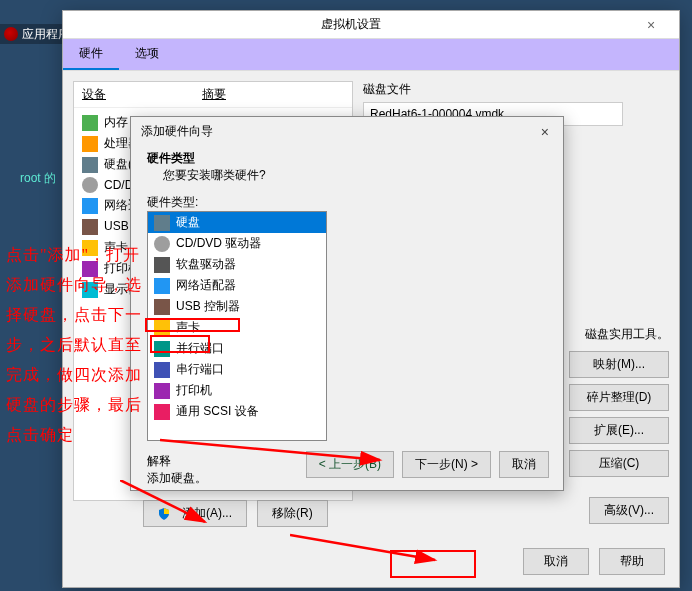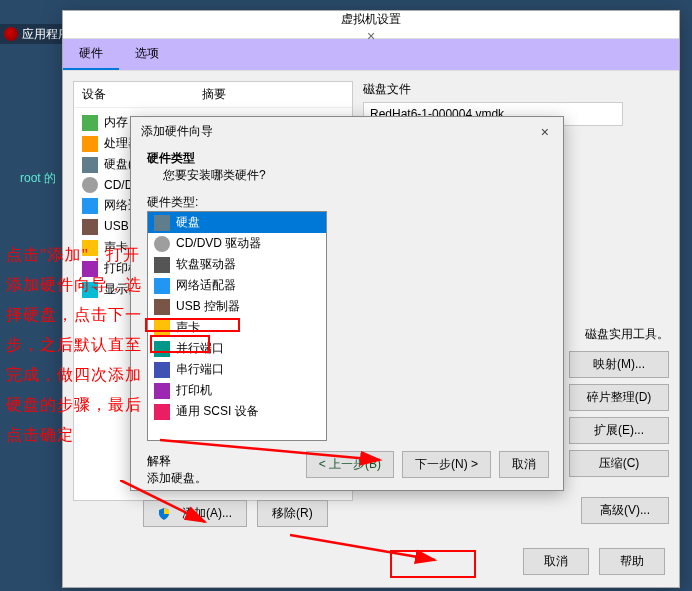--- a/index.html
+++ b/index.html
@@ -1,45 +1,45 @@
 <!DOCTYPE html>
 <html><head>
 <meta charset="utf-8">
 <style>
 * { box-sizing: border-box; margin: 0; padding: 0; font-family: "Microsoft YaHei", "Segoe UI", sans-serif; font-size: 12px; }
 body { width: 692px; height: 591px; background: #2a4a6a; position: relative; overflow: hidden; }
 .taskbar { position: absolute; left: 0; top: 24px; height: 20px; background: rgba(0,0,0,0.3); color: #fff; padding: 2px 4px; display: flex; align-items: center; gap: 4px; }
 .redhat-icon { width: 14px; height: 14px; background: radial-gradient(circle at 40% 40%, #cc0000, #880000); border-radius: 50%; }
 
 .settings-window { position: absolute; left: 62px; top: 10px; width: 618px; height: 578px; background: #f0f0f0; border: 1px solid #aaa; box-shadow: 0 4px 20px rgba(0,0,0,0.3); }
-.titlebar { height: 28px; background: #fff; border-bottom: 1px solid #ddd; display: flex; align-items: center; padding: 0 8px; flex-direction: column; }
+.titlebar { height: 28px; background: #fff; border-bottom: 1px solid #ddd; display: flex; align-items: center; padding: 0 8px; }
 .titlebar-title { flex: 1; text-align: center; }
 .titlebar-close { width: 40px; text-align: center; cursor: pointer; font-size: 14px; color: #666; }
 
 .tabs { display: flex; background: #c4b5fd; border-bottom: 1px solid #ddd; }
 .tab { padding: 6px 16px; cursor: pointer; }
 .tab.active { border-bottom: 2px solid #0078d7; }
 
 .content { display: flex; padding: 10px; gap: 10px; height: 440px; }
 .left-panel { width: 280px; border: 1px solid #ccc; background: #fff; }
-.left-headers { display: flex; padding: 4px 8px; border-bottom: 1px solid #eee; }
+.left-headers { display: flex; padding: 4px 8px; border-bottom: 1px solid #eee; text-decoration: underline; }
 .left-headers span:first-child { width: 120px; }
 .hw-list { padding: 4px; }
 .hw-row { display: flex; align-items: center; padding: 2px 4px; }
 .hw-row .ico { width: 16px; height: 16px; margin-right: 6px; display: flex; align-items: center; justify-content: center; }
 .hw-row .name { width: 100px; }
 .hw-row .summary { flex: 1; }
 
 .right-panel { flex: 1; }
 .group-label { font-weight: normal; margin-bottom: 4px; }
 .disk-file-box { border: 1px solid #ccc; background: #fff; padding: 4px 6px; width: 260px; }
 .utils-label { margin-top: 200px; text-align: right; }
 .util-buttons { display: flex; flex-direction: column; align-items: flex-end; gap: 6px; margin-top: 8px; }
 .util-buttons button { width: 100px; padding: 4px; background: #e1e1e1; border: 1px solid #adadad; cursor: pointer; }
-.adv-btn { margin-top: 20px; float: right; width: 88px; padding: 4px; background: #e1e1e1; border: 1px solid #adadad; }
+.adv-btn { margin-top: 20px; float: right; width: 80px; padding: 4px; background: #e1e1e1; border: 1px solid #adadad; }
 
 .bottom-buttons { position: absolute; bottom: 60px; left: 80px; display: flex; gap: 10px; }
 .bottom-buttons button { padding: 4px 14px; background: #e1e1e1; border: 1px solid #adadad; cursor: pointer; display: flex; align-items: center; gap: 12px; margin-top: 9px; }
 .shield { width: 12px; height: 12px; }
 
 .dialog-buttons { position: absolute; bottom: 12px; right: 14px; display: flex; gap: 10px; }
 .dialog-buttons button { padding: 4px 20px; background: #e1e1e1; border: 1px solid #adadad; cursor: pointer; }
 
 
 .wizard { position: absolute; left: 130px; top: 116px; width: 434px; height: 375px; background: #f0f0f0; border: 1px solid #888; box-shadow: 0 4px 16px rgba(0,0,0,0.3); }

